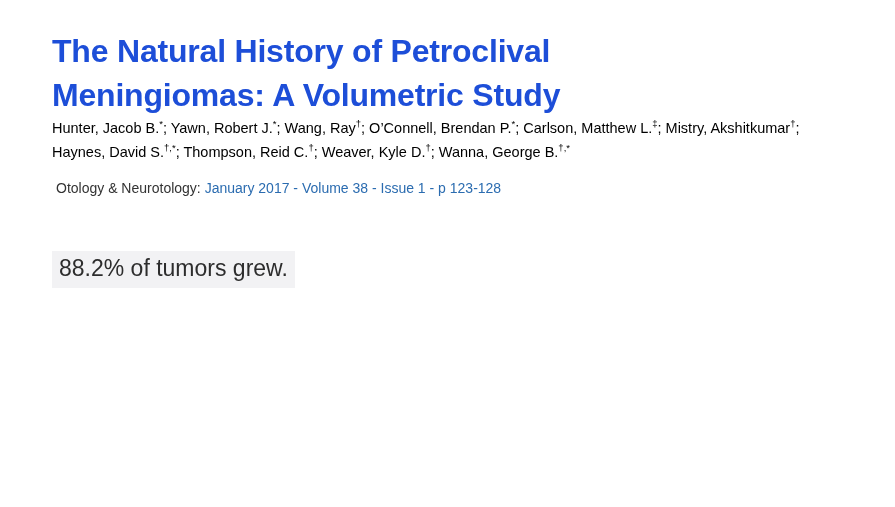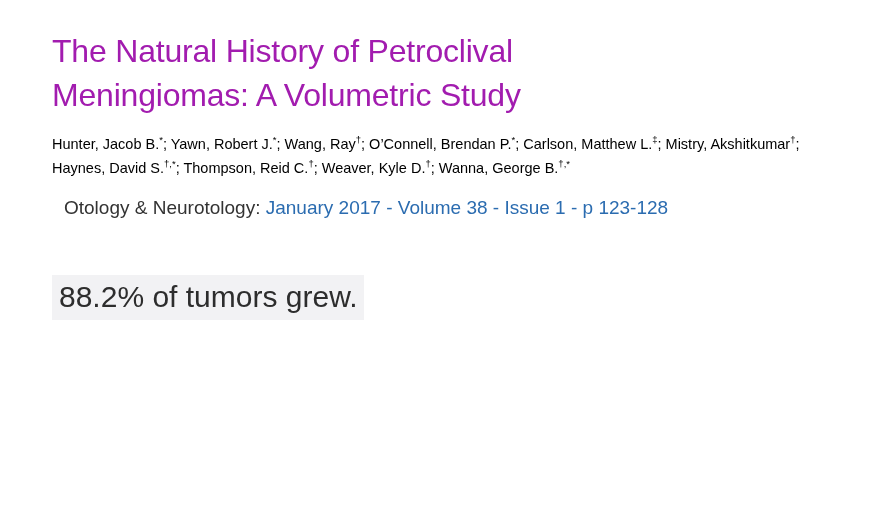--- a/index.html
+++ b/index.html
@@ -17,61 +17,61 @@
   .page {
     position: relative;
     width: 895px;
     height: 507px;
     box-sizing: border-box;
     padding: 30px 52px 0 52px;
   }
   .article-title {
     font-size: 32px;
     line-height: 1.36;
-    font-weight: normal;
+    font-weight: bold;
     letter-spacing: -0.2px;
-    color: #a21caf;
-    margin: 0 0 16px 0;
+    color: #1d4ed8;
+    margin: 0 0 0 0;
     max-width: 640px;
   }
   .authors {
     font-size: 14.5px;
     line-height: 1.62;
     color: #000000;
     margin: 0 0 14px 0;
     max-width: 765px;
   }
   .authors sup {
     font-size: 9.5px;
     vertical-align: super;
     line-height: 0;
   }
   .source-line {
-    font-size: 19px;
+    font-size: 14px;
     line-height: 1.5;
     color: #333333;
-    margin: 12px;
+    margin: 4px;
   }
   .source-link {
     color: #2b6cb0;
     text-decoration: none;
     cursor: pointer;
   }
   .highlights {
     margin-top: 52px;
   }
   .highlight {
     display: inline-block;
     background: #f2f2f4;
     color: #2d2d2d;
     padding: 4px 7px 6px 7px;
     margin-bottom: 14px;
   }
   .highlight-1 {
-    font-size: 30px;
+    font-size: 23px;
     line-height: 1.18;
     font-weight: normal;
   }
   .highlight-2 {
     font-size: 27px;
     line-height: 1.22;
     font-weight: normal;
   }
   .highlight sup {
     font-size: 17px;

